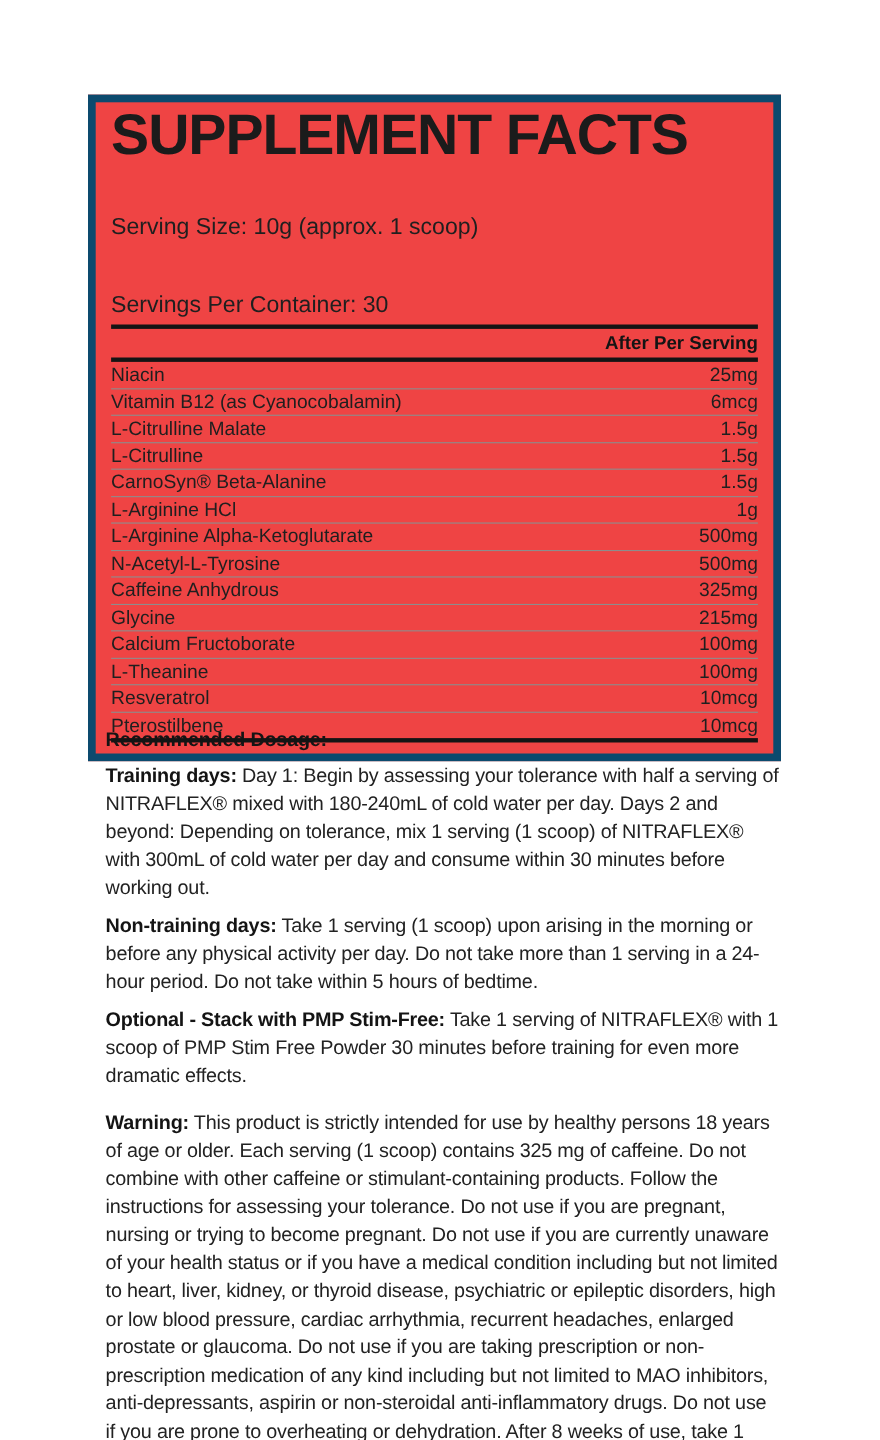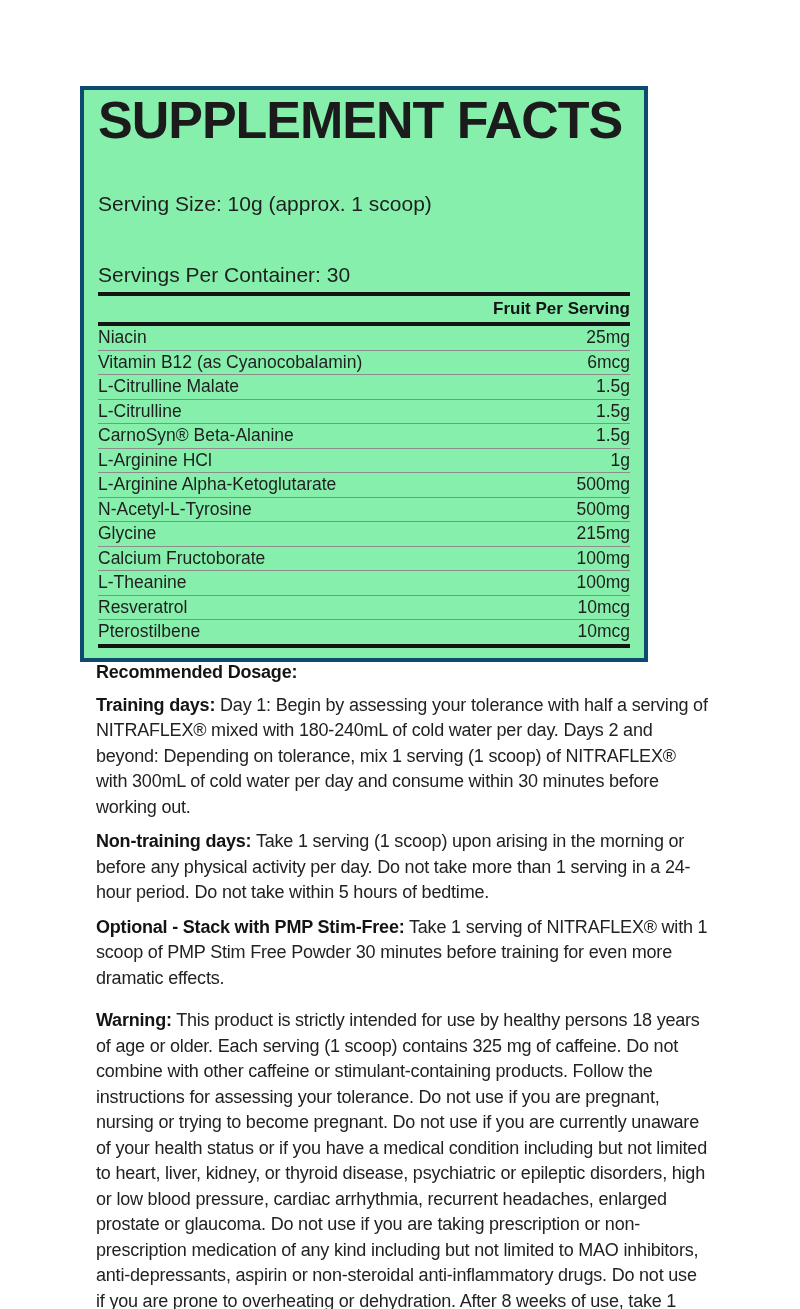--- a/index.html
+++ b/index.html
@@ -17,24 +17,24 @@
     width: 800px;
     height: 1309px;
     background: #ffffff;
   }
 
   
   .facts-box {
     position: absolute;
     left: 80px;
     top: 86px;
-    width: 568px;
+    width: 630px;
     min-height: 565px;
-    border: 4px solid #0c4a6e;
-    background: #86efac;
+    border: 7px solid #0c4a6e;
+    background: #ef4444;
     padding: 4px 14px 10px 14px;
   }
   .facts-title {
     font-size: 52px;
     font-weight: bold;
     letter-spacing: -1px;
     line-height: 52px;
     color: #1b1b1b;
     white-space: nowrap;
   }
@@ -113,21 +113,21 @@
 
   <div class="facts-box">
     <div class="facts-title">SUPPLEMENT FACTS</div>
 
     <div class="serving-block">
       <div class="serving-line">Serving Size: 10g (approx. 1 scoop)</div>
       <div class="serving-line">Servings Per Container: 30</div>
     </div>
 
     <div class="rule-thick"></div>
-    <div class="amount-header">Fruit Per Serving</div>
+    <div class="amount-header">After Per Serving</div>
     <div class="rule-thick" style="margin-top:0;"></div>
 
     <div class="rows">
 
         <div class="row">
           <span class="n">Niacin</span>
           <span class="a">25mg</span>
         </div>
 
         <div class="row">
@@ -159,20 +159,24 @@
         <div class="row">
           <span class="n">L-Arginine Alpha-Ketoglutarate</span>
           <span class="a">500mg</span>
         </div>
 
         <div class="row">
           <span class="n">N-Acetyl-L-Tyrosine</span>
           <span class="a">500mg</span>
         </div>
 
+        <div class="row">
+          <span class="n">Caffeine Anhydrous</span>
+          <span class="a">325mg</span>
+        </div>
 
         <div class="row">
           <span class="n">Glycine</span>
           <span class="a">215mg</span>
         </div>
 
         <div class="row">
           <span class="n">Calcium Fructoborate</span>
           <span class="a">100mg</span>
         </div>

